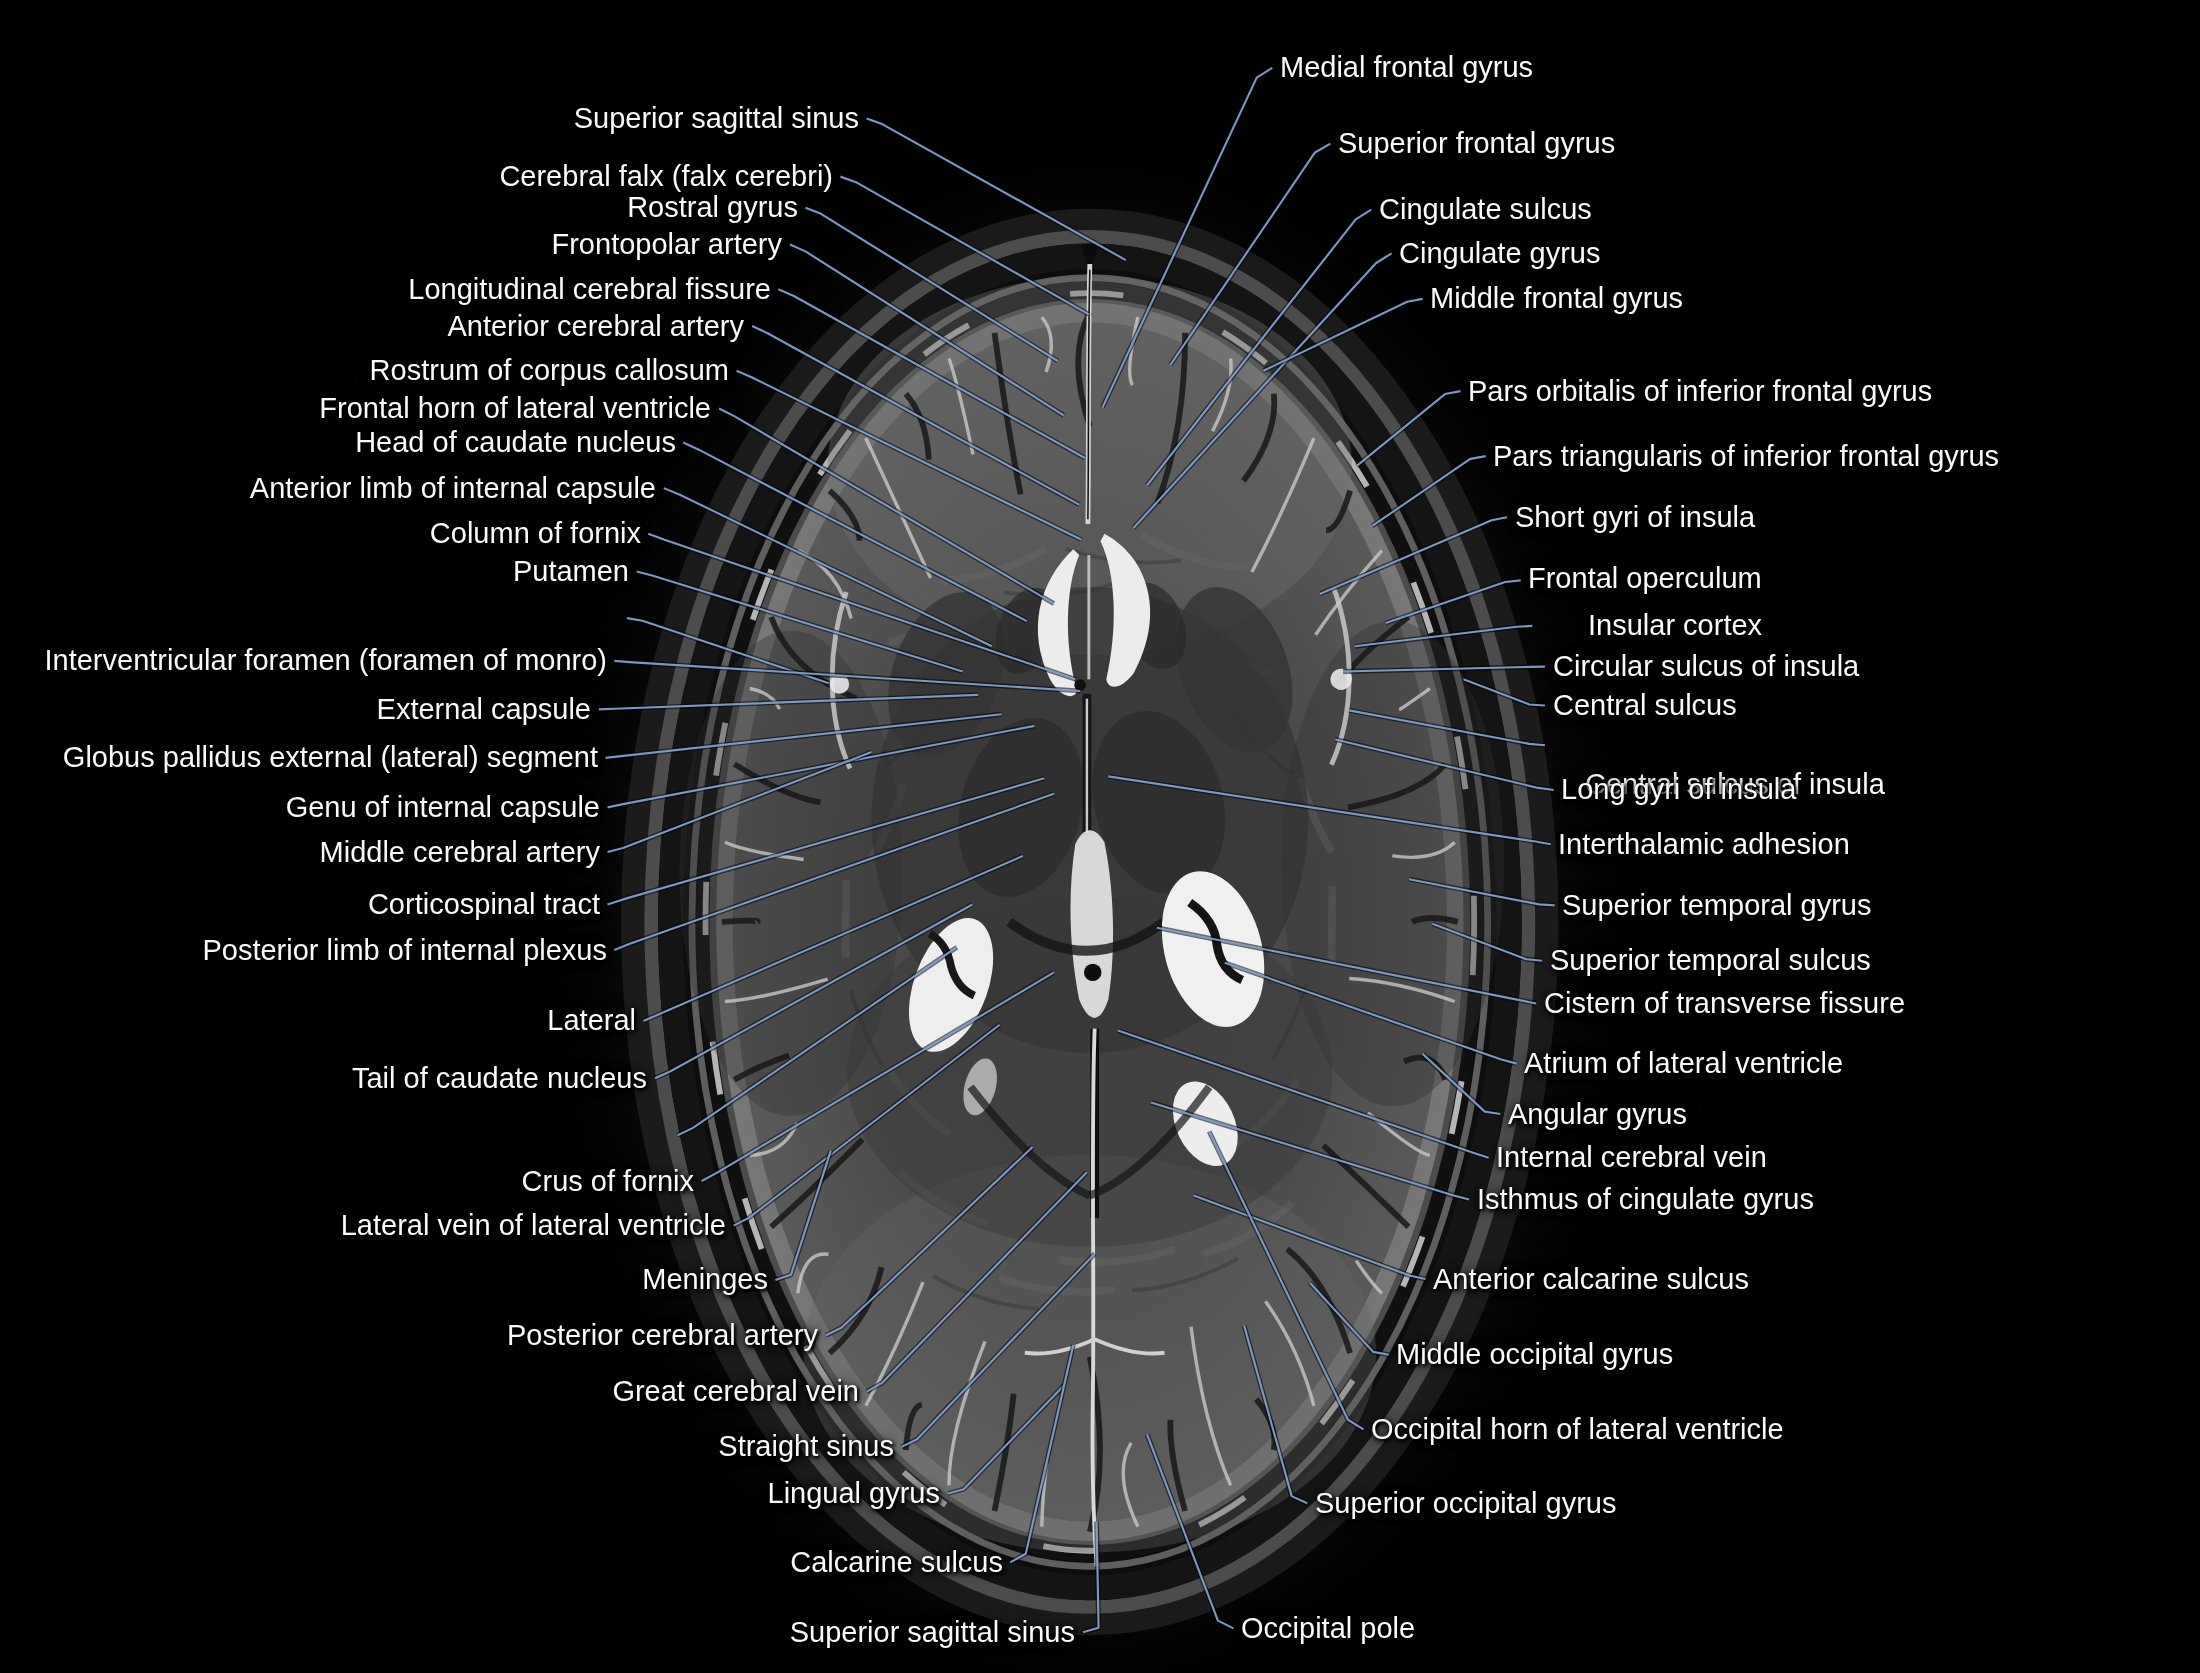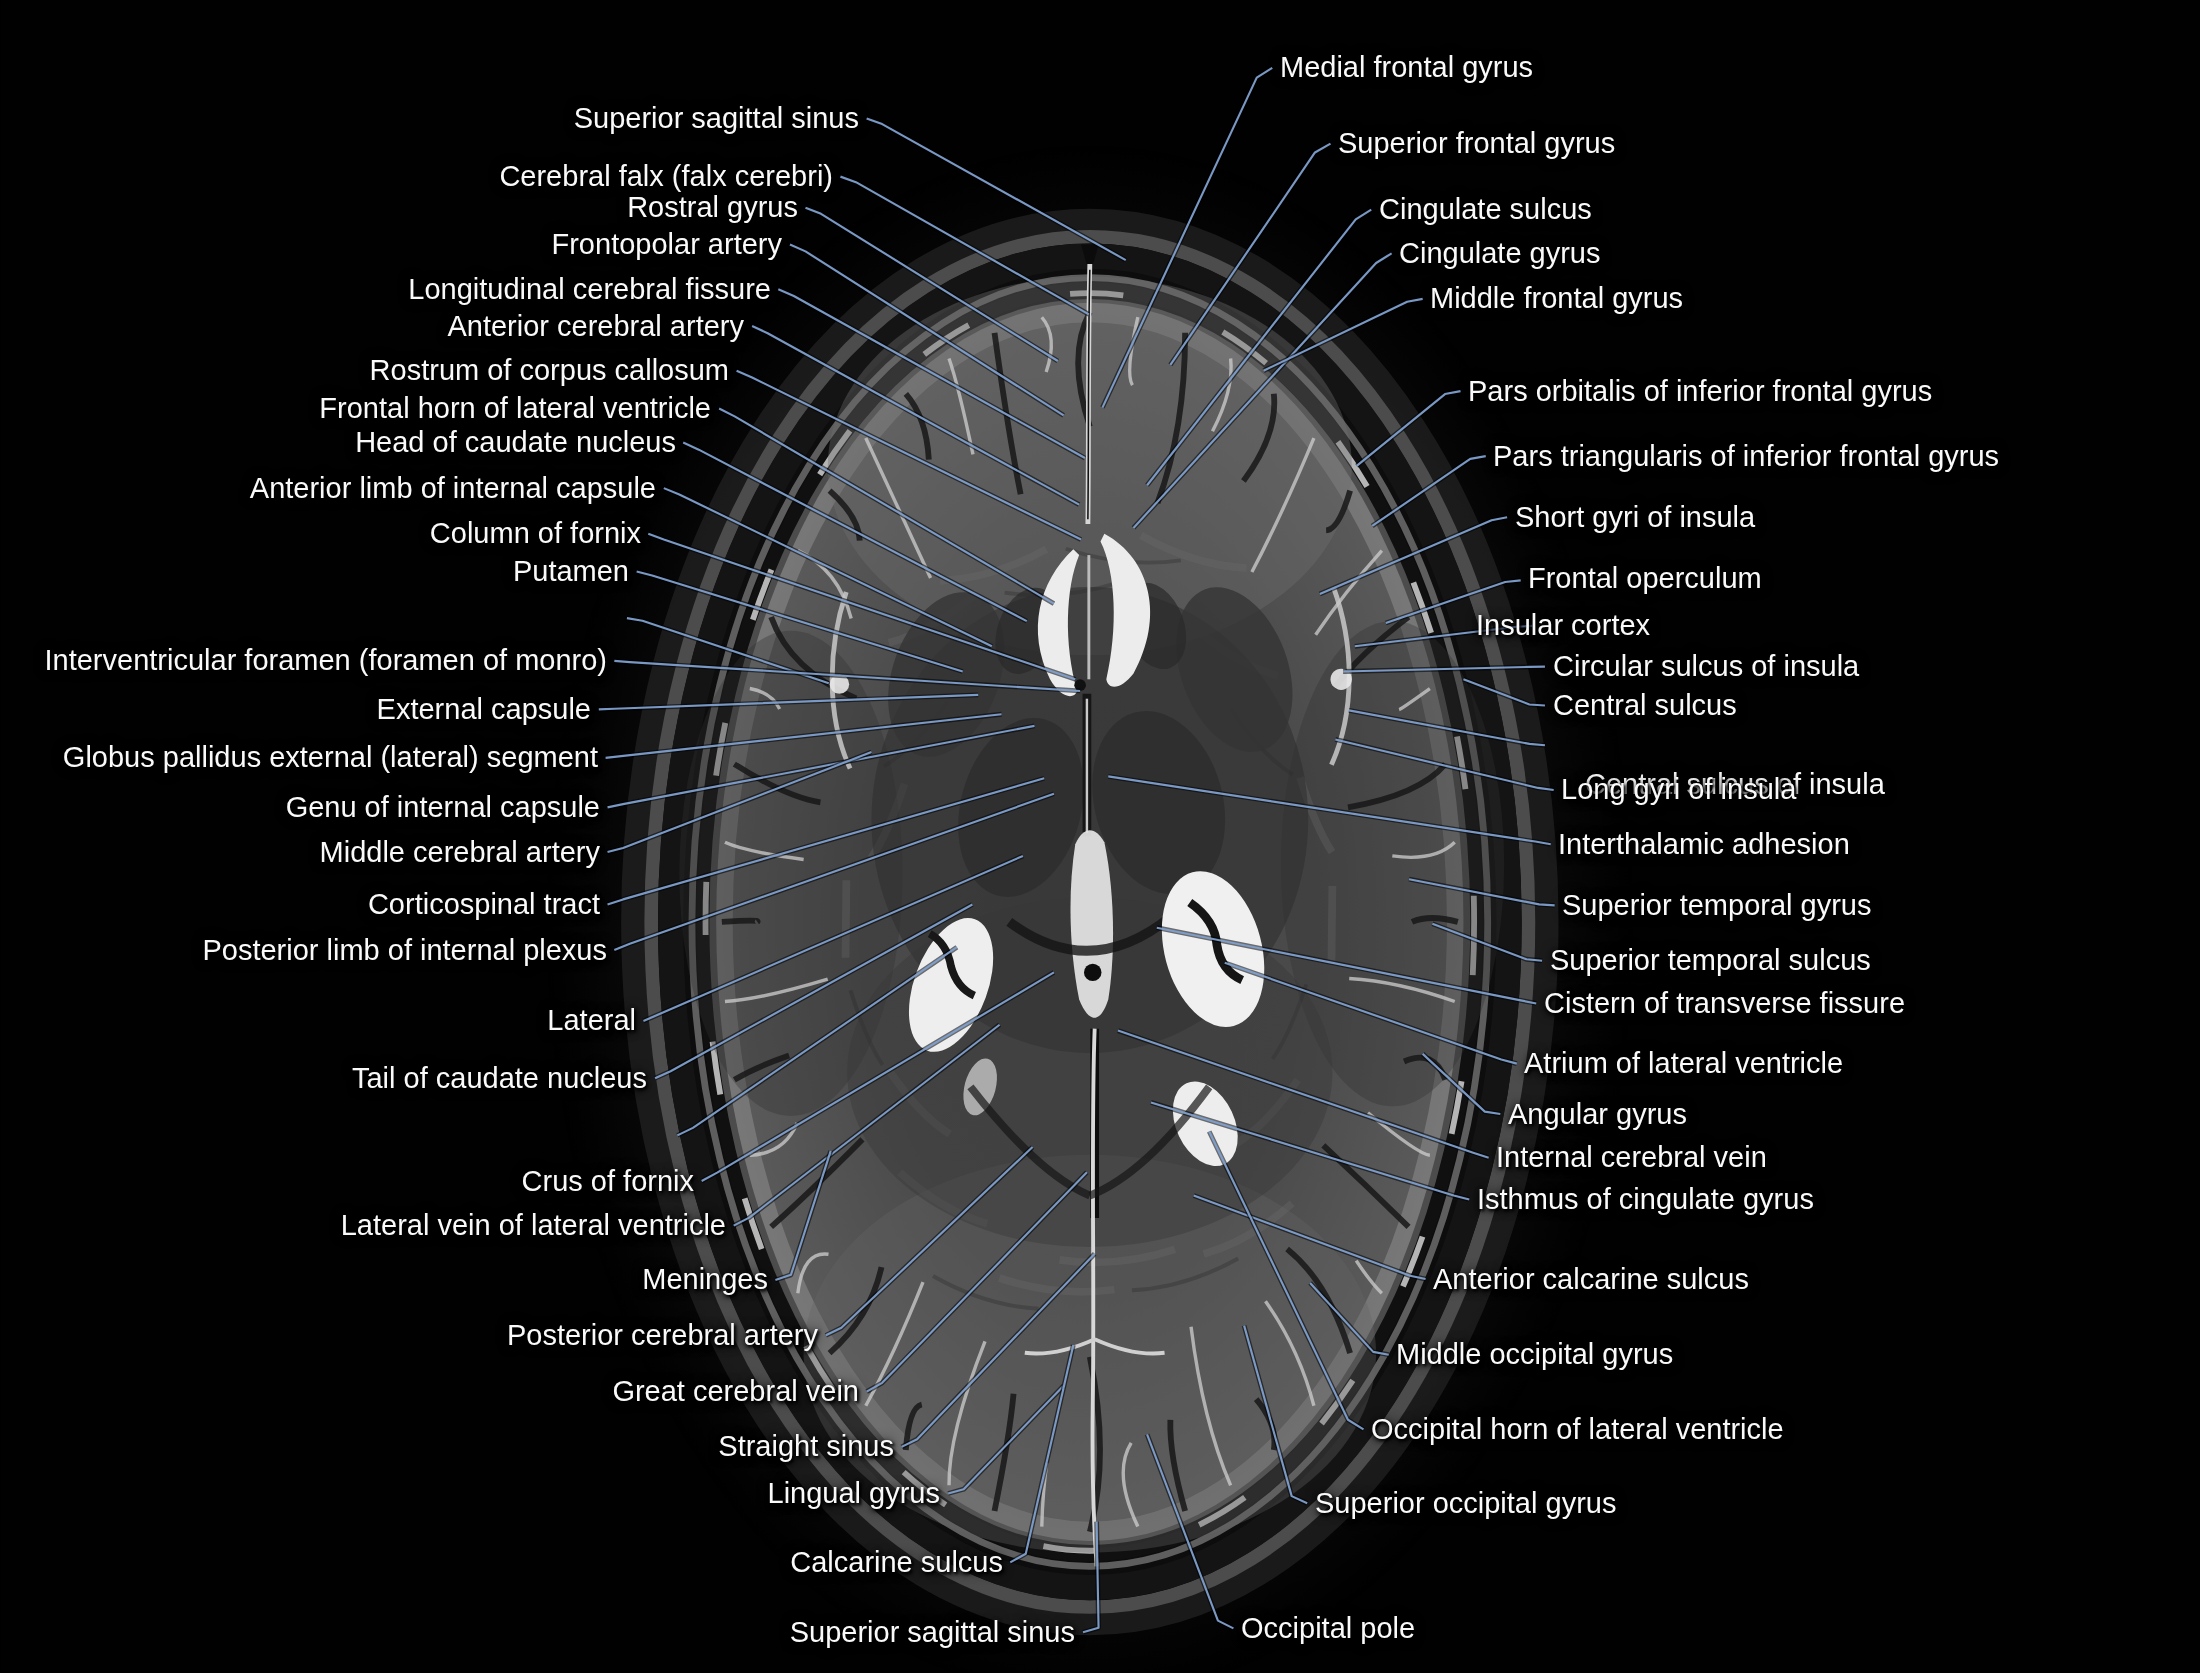--- a/index.html
+++ b/index.html
@@ -323,21 +323,21 @@
       <div class="lbl left" style="top: 1614px; right: 1126px;">Superior sagittal sinus</div>
       <div class="lbl right" style="top: 49px; left: 1280px;">Medial frontal gyrus</div>
       <div class="lbl right" style="top: 125px; left: 1338px;">Superior frontal gyrus</div>
       <div class="lbl right" style="top: 191px; left: 1379px;">Cingulate sulcus</div>
       <div class="lbl right" style="top: 235px; left: 1399px;">Cingulate gyrus</div>
       <div class="lbl right" style="top: 280px; left: 1430px;">Middle frontal gyrus</div>
       <div class="lbl right" style="top: 373px; left: 1468px;">Pars orbitalis of inferior frontal gyrus</div>
       <div class="lbl right" style="top: 438px; left: 1493px;">Pars triangularis of inferior frontal gyrus</div>
       <div class="lbl right" style="top: 499px; left: 1515px;">Short gyri of insula</div>
       <div class="lbl right" style="top: 560px; left: 1528px;">Frontal operculum</div>
-      <div class="lbl right" style="top: 607px; left: 1476px;">Insular cortex</div>
+      <div class="lbl right" style="top: 607px; left: 1588px;">Insular cortex</div>
       <div class="lbl right" style="top: 648px; left: 1553px;">Circular sulcus of insula</div>
       <div class="lbl right" style="top: 687px; left: 1553px;">Central sulcus</div>
       <div class="lbl right" style="top: 766px; left: 1553px; margin-left: 32px;">Central sulcus of insula</div>
       <div class="lbl right" style="top: 771px; left: 1561px;">Long gyri of insula</div>
       <div class="lbl right" style="top: 826px; left: 1558px;">Interthalamic adhesion</div>
       <div class="lbl right" style="top: 887px; left: 1562px;">Superior temporal gyrus</div>
       <div class="lbl right" style="top: 942px; left: 1550px;">Superior temporal sulcus</div>
       <div class="lbl right" style="top: 985px; left: 1544px;">Cistern of transverse fissure</div>
       <div class="lbl right" style="top: 1045px; left: 1524px;">Atrium of lateral ventricle</div>
       <div class="lbl right" style="top: 1096px; left: 1508px;">Angular gyrus</div>

